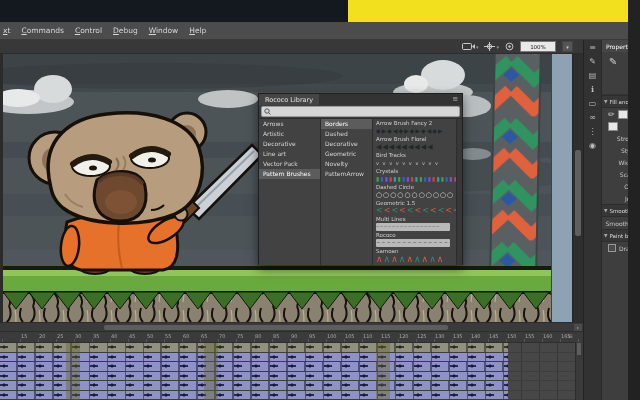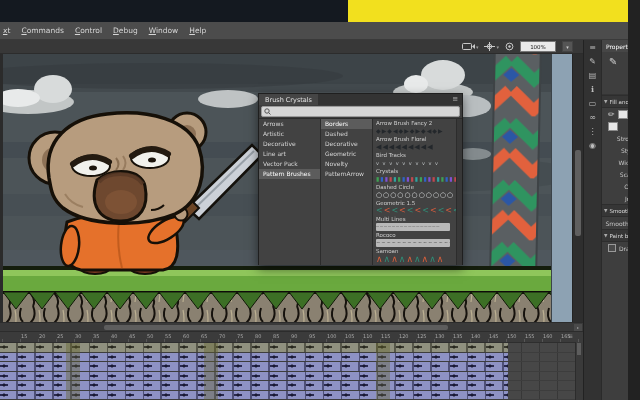--- a/index.html
+++ b/index.html
@@ -243,21 +243,21 @@
       </g>
     </svg>
     <div id="pasteboard"></div>
     <div id="stage-vscroll">
       <div class="thumb"></div>
     </div>
   </div>
 
   <div id="brush-library">
     <div id="bl-titlebar">
-      <span id="bl-tab">Brush Crystals</span>
+      <span id="bl-tab">Rococo Library</span>
       <span id="bl-menu">≡</span>
     </div>
     <div id="bl-search">
       <div id="bl-search-input">
         <svg width="7" height="7" viewBox="0 0 7 7">
           <circle cx="3" cy="3" r="2.2" fill="none" stroke="#555" stroke-width="1"></circle>
           <line x1="4.6" y1="4.6" x2="6.5" y2="6.5" stroke="#555" stroke-width="1"></line>
         </svg>
         <span style="font-size:6px;color:#333;"></span>
       </div>

